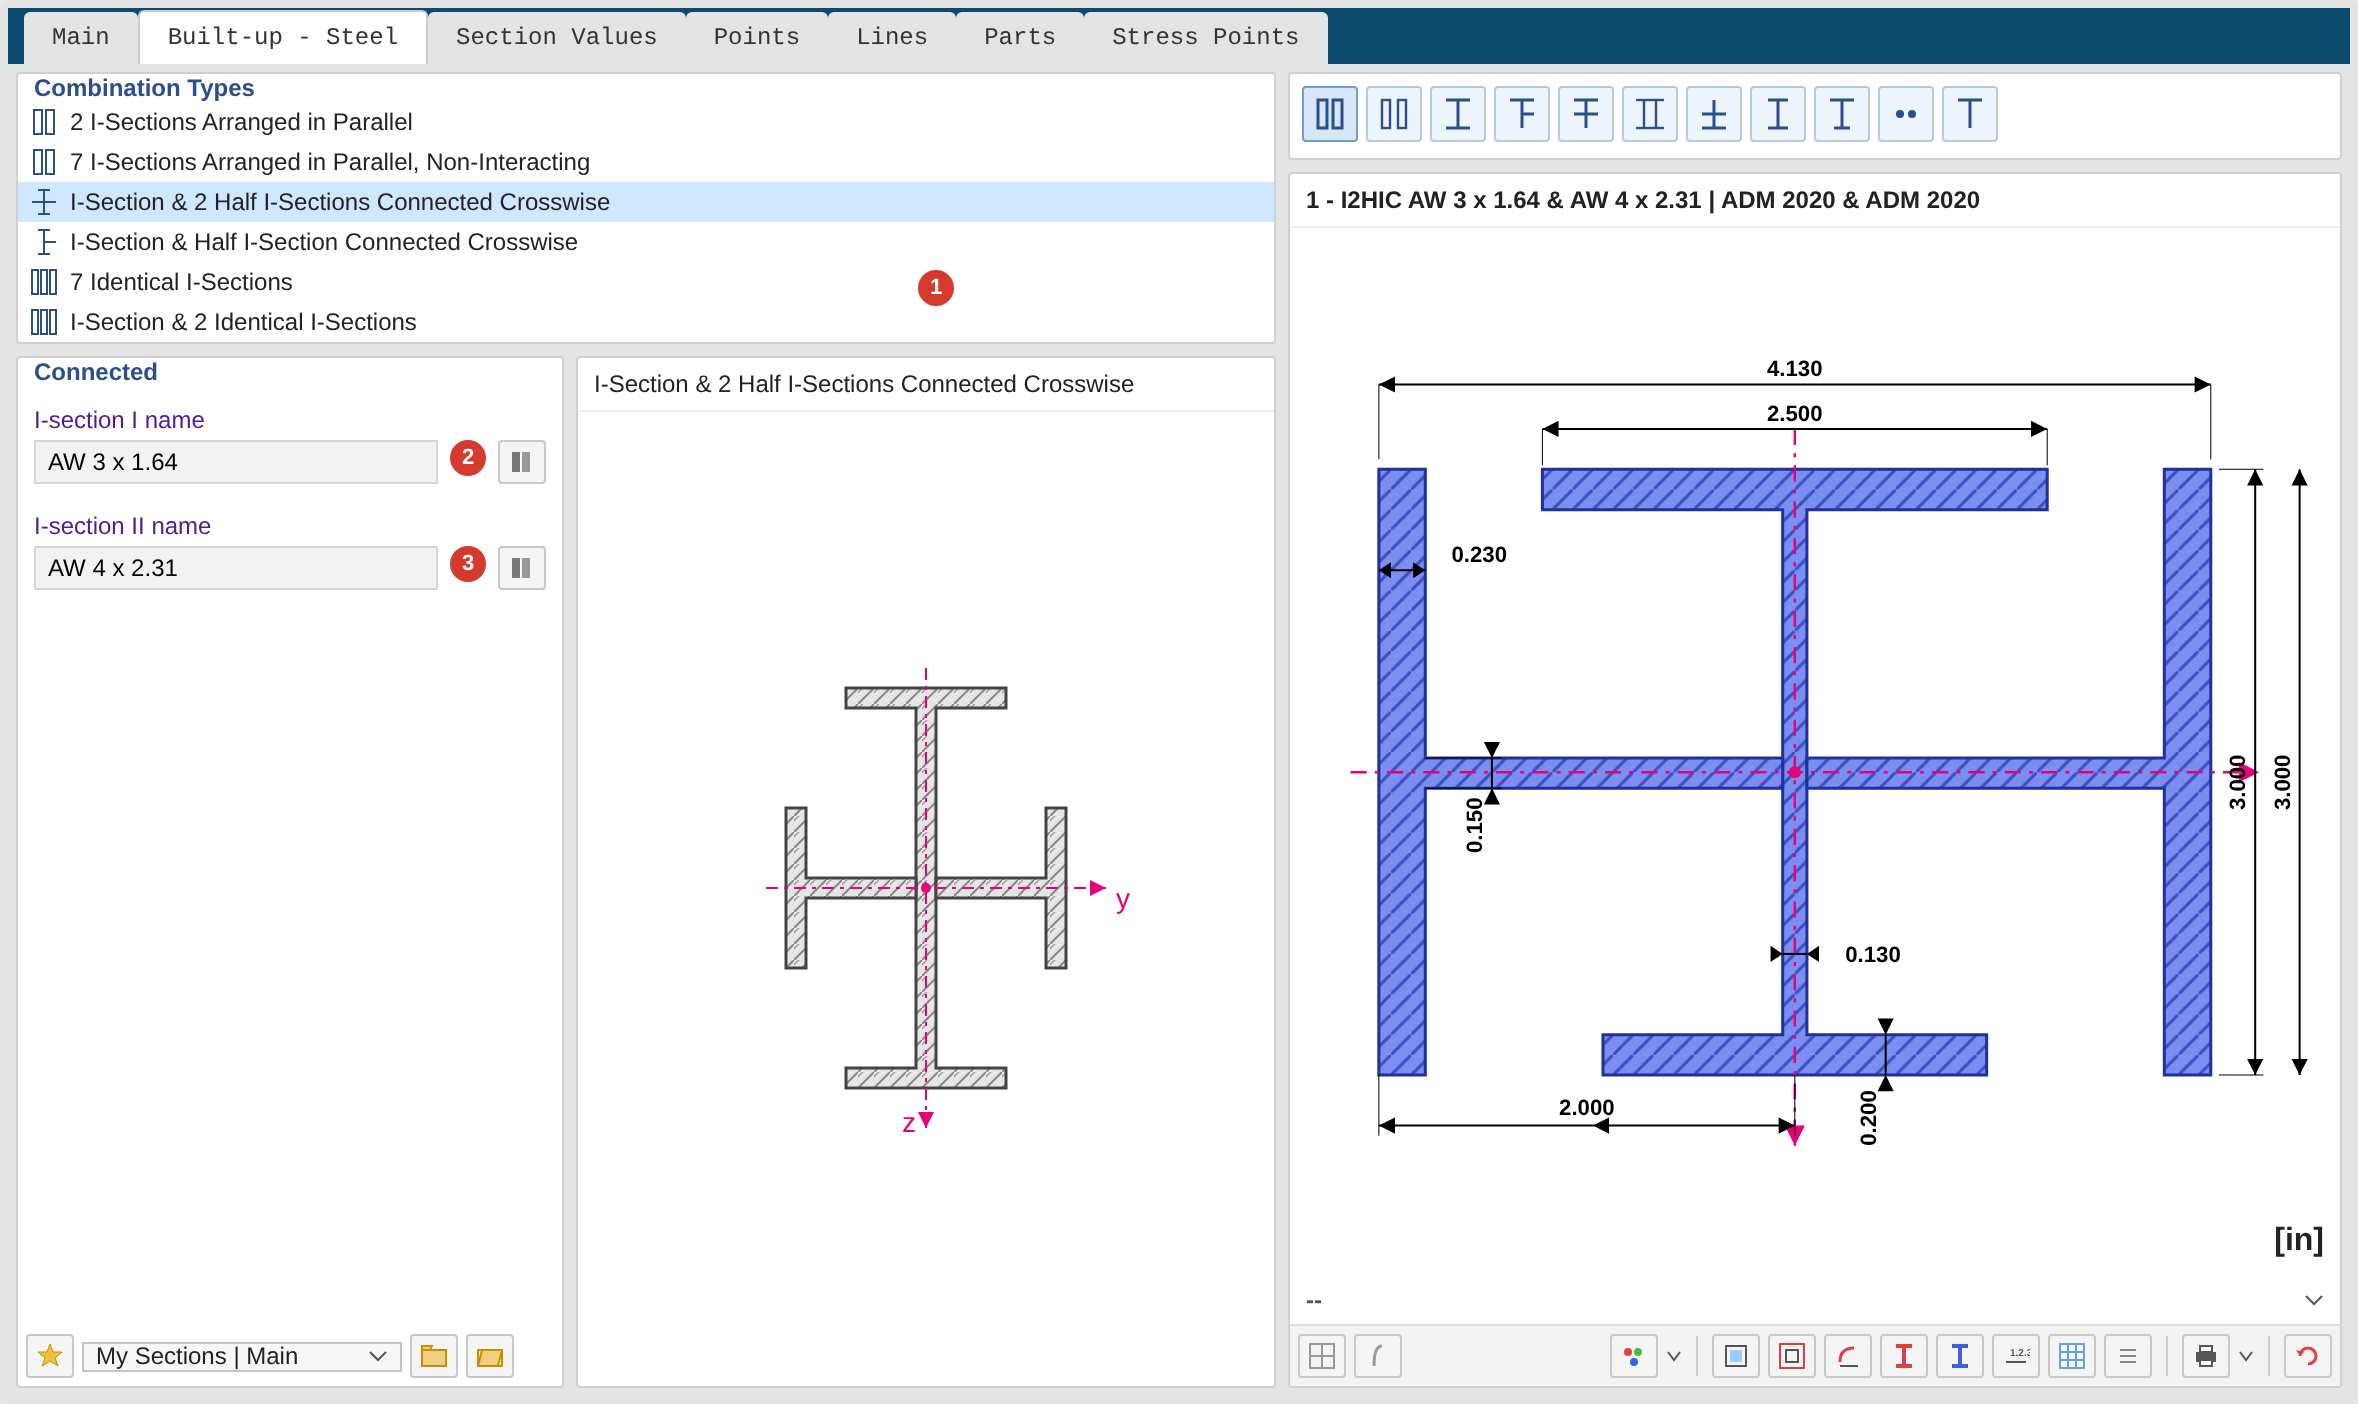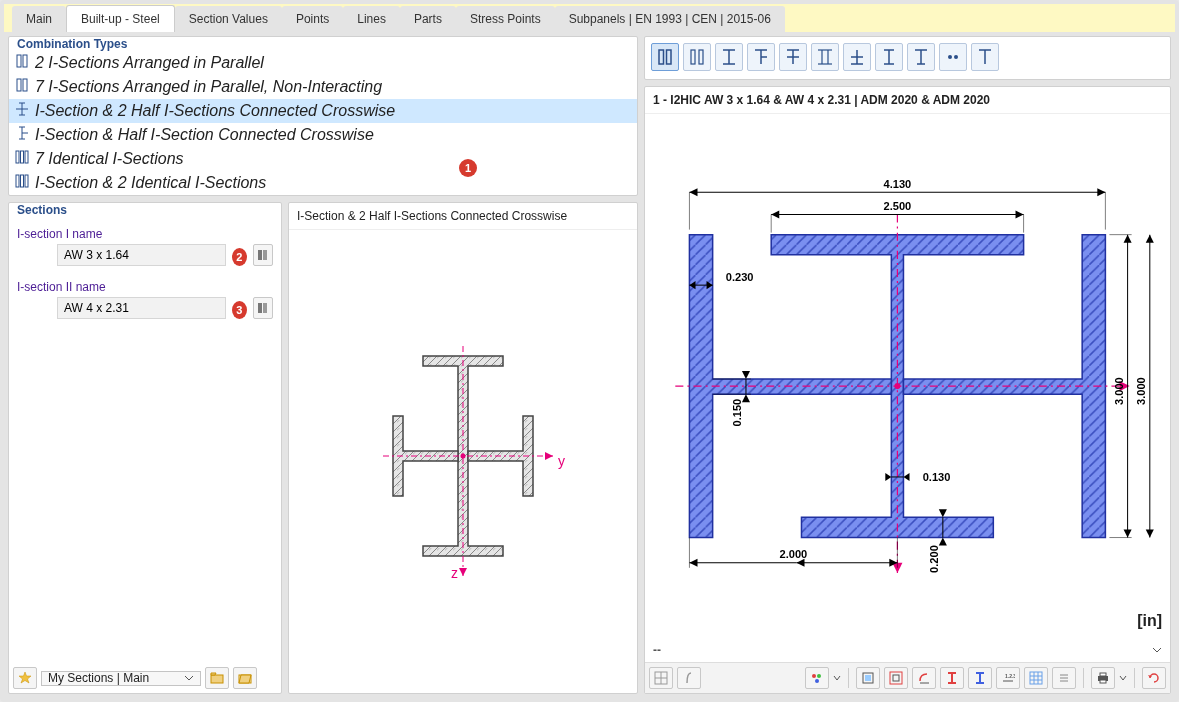--- a/index.html
+++ b/index.html
@@ -19,22 +19,23 @@
     display: flex;
     flex-direction: column;
     background: #e4e4e4;
     border-radius: 4px;
   }
   
   .tabbar {
     display: flex;
     align-items: flex-end;
     height: 28px;
-    background: #fef9c3;
+    background: #0c4a6e;
     padding-left: 8px;
+    font-family: Liberation Mono, monospace;
   }
   .tab {
     padding: 6px 14px;
     font-size: 12px;
     color: #333;
     background: #e4e4e4;
     cursor: pointer;
     border-top-left-radius: 3px;
     border-top-right-radius: 3px;
     position: relative;
@@ -66,24 +67,23 @@
     padding: 0 8px;
     color: #2b4f8a;
     font-weight: 600;
     font-size: 12px;
   }
   .combo-panel {
     position: relative;
   }
   .combo-list .item {
     padding: 3px 8px 3px 26px;
-    font-size: 16px;
+    font-size: 12px;
     cursor: pointer;
     position: relative;
-    font-style: italic;
   }
   .combo-list .item.selected {
     background: #cfe8ff;
   }
   .combo-list .item .miniicon {
     position: absolute;
     left: 6px;
     top: 3px;
     width: 14px;
     height: 14px;
@@ -104,24 +104,23 @@
     flex: 1;
   }
   .field-label {
     font-size: 12px;
     margin-top: 6px;
     margin-bottom: 3px;
     color: #4c1d95;
   }
   .field-row {
     display: flex;
-    align-items: flex-end;
+    align-items: flex-start;
     gap: 6px;
     position: relative;
-    margin-left: 40px;
   }
   .field-input {
     flex: 1;
     background: #f2f2f2;
     border: 1px solid #d6d6d6;
     padding: 3px 6px;
     font-size: 12px;
     height: 22px;
   }
   .icon-btn {
@@ -265,21 +264,20 @@
 <div class="app">
 
   <div class="tabbar">
     <div class="tab">Main</div>
     <div class="tab active">Built-up - Steel</div>
     <div class="tab">Section Values</div>
     <div class="tab">Points</div>
     <div class="tab">Lines</div>
     <div class="tab">Parts</div>
     <div class="tab">Stress Points</div>
-    <div class="tab">Subpanels | EN 1993 | CEN | 2015-06</div>
   </div>
 
   <div class="content">
 
     <div class="leftcol">
 
       <div class="panel combo-panel">
         <div class="panel-title">Combination Types</div>
         <div class="combo-list">
           <div class="item">
@@ -342,21 +340,21 @@
             </span>
             <span>I-Section &amp; 2 Identical I-Sections</span>
           </div>
         </div>
         <div class="callout" style="right:160px; bottom:18px;">1</div>
       </div>
 
       <div class="lower-left">
 
         <div class="panel sections-panel">
-          <div class="panel-title">Sections</div>
+          <div class="panel-title">Connected</div>
           <div class="sections-body">
             <div class="field-label">I-section I name</div>
             <div class="field-row">
               <input class="field-input" value="AW 3 x 1.64" style="">
               <div class="callout" style="position:static;">2</div>
               <div class="icon-btn">
                 <svg viewBox="0 0 14 14">
                     <rect x="2" y="2" width="4" height="10" fill="#777"></rect>
                     <rect x="7" y="2" width="4" height="10" fill="#999"></rect>
                   </svg>

